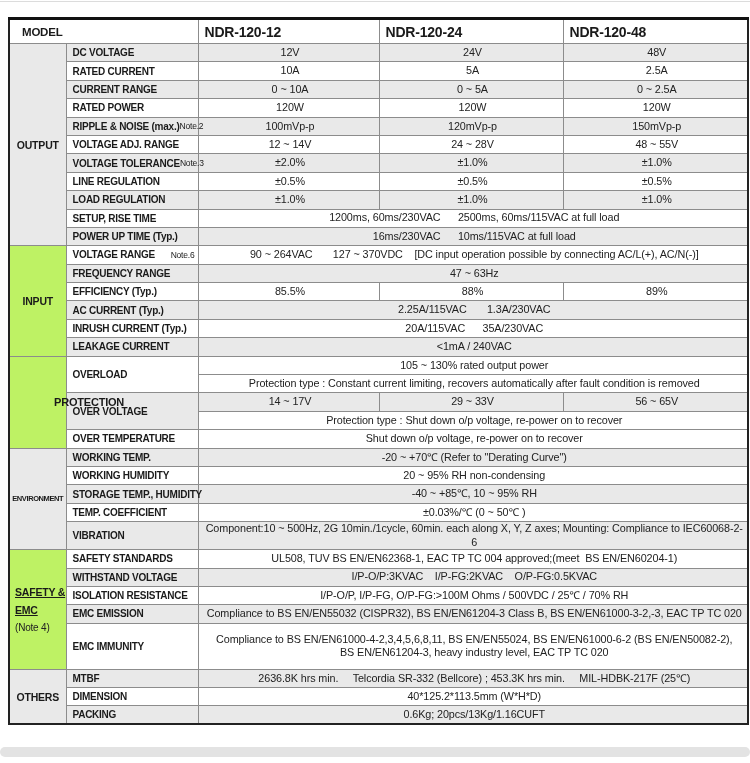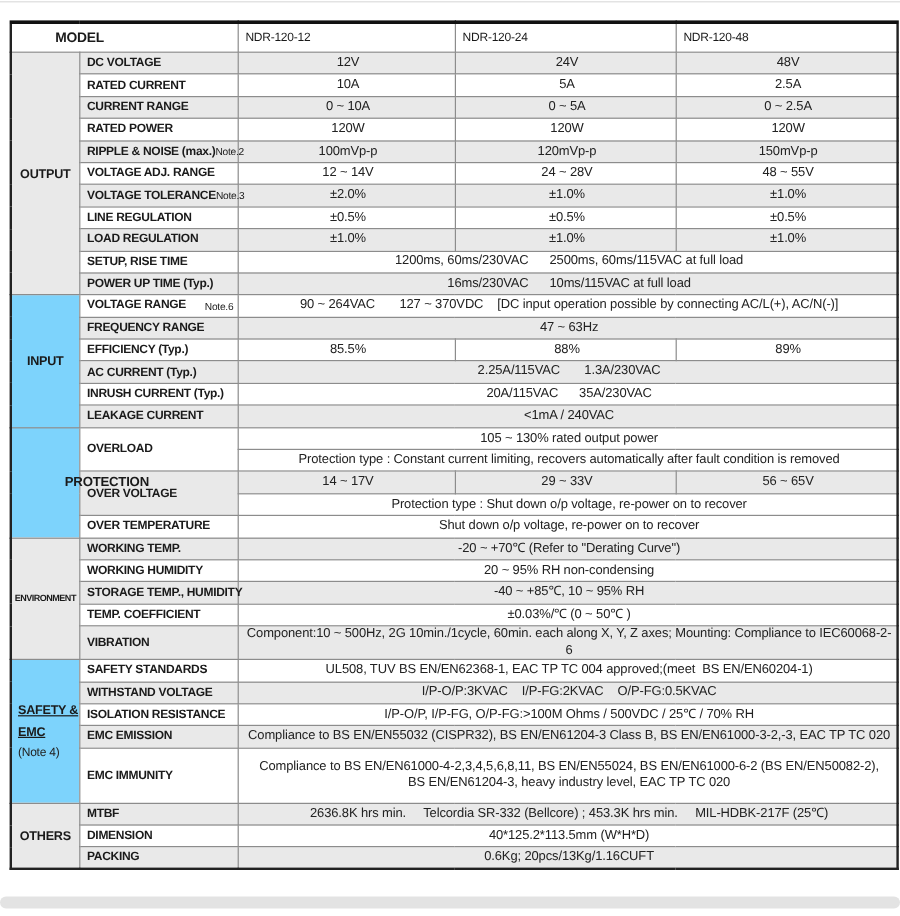--- a/index.html
+++ b/index.html
@@ -18,24 +18,24 @@
   }
   col.c-sec { width:57px; } col.c-lbl { width:132px; }
   col.c-v1 { width:181px; } col.c-v2 { width:184px; } col.c-v3 { width:185px; }
 
   td { border:1px solid #8c8c8c; vertical-align:middle; background:#ffffff; }
   tr.hr { height:25px; }
   tr.r  { height:18.4px; }
   tr.r2 { height:46px; }
   tr.g > td { background:#e9e9e9; }
 
-  td.mh { font-weight:700; font-size:11.5px; padding-left:36px; letter-spacing:-0.2px; }
-  td.ch { font-weight:400; font-size:10px; padding-left:6px; letter-spacing:-0.2px; }
-
-  td.sec { background:#7dd3fc; text-align:center; font-weight:700; font-size:10.5px; letter-spacing:-0.2px; }
+  td.mh { font-weight:700; font-size:11.5px; padding-left:12px; letter-spacing:-0.2px; }
+  td.ch { font-weight:700; font-size:14px; padding-left:6px; letter-spacing:-0.2px; }
+
+  td.sec { background:#bef264; text-align:center; font-weight:700; font-size:10.5px; letter-spacing:-0.2px; }
   td.sec.sm  { font-size:11px;padding-left:44px; }
   td.sec.xsm { font-size:7.5px; letter-spacing:-0.4px; }
   td.sec.left { text-align:left; padding-left:5px; }
   .sline { font-weight:700; font-size:10.5px; line-height:1.75;text-decoration:underline; }
   .snote { font-weight:400; font-size:10px; line-height:1.6; color:#222; }
 
   td.lbl { padding-left:6px; padding-right:3px; background-clip:padding-box; }
   .lblwrap { display:flex; justify-content:space-between; align-items:center; }
   .lt { font-weight:700; font-size:10px; letter-spacing:-0.25px; white-space:nowrap; }
   .note { font-weight:400; font-size:8.5px; letter-spacing:-0.2px; white-space:nowrap; }

